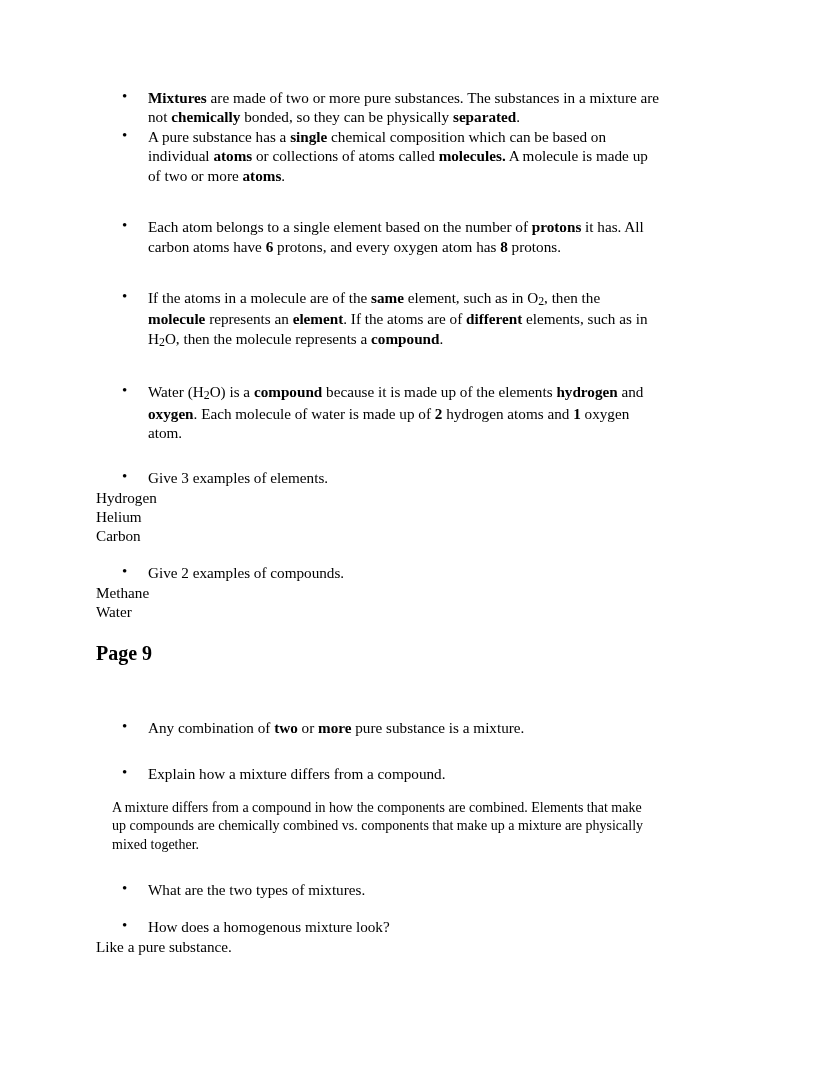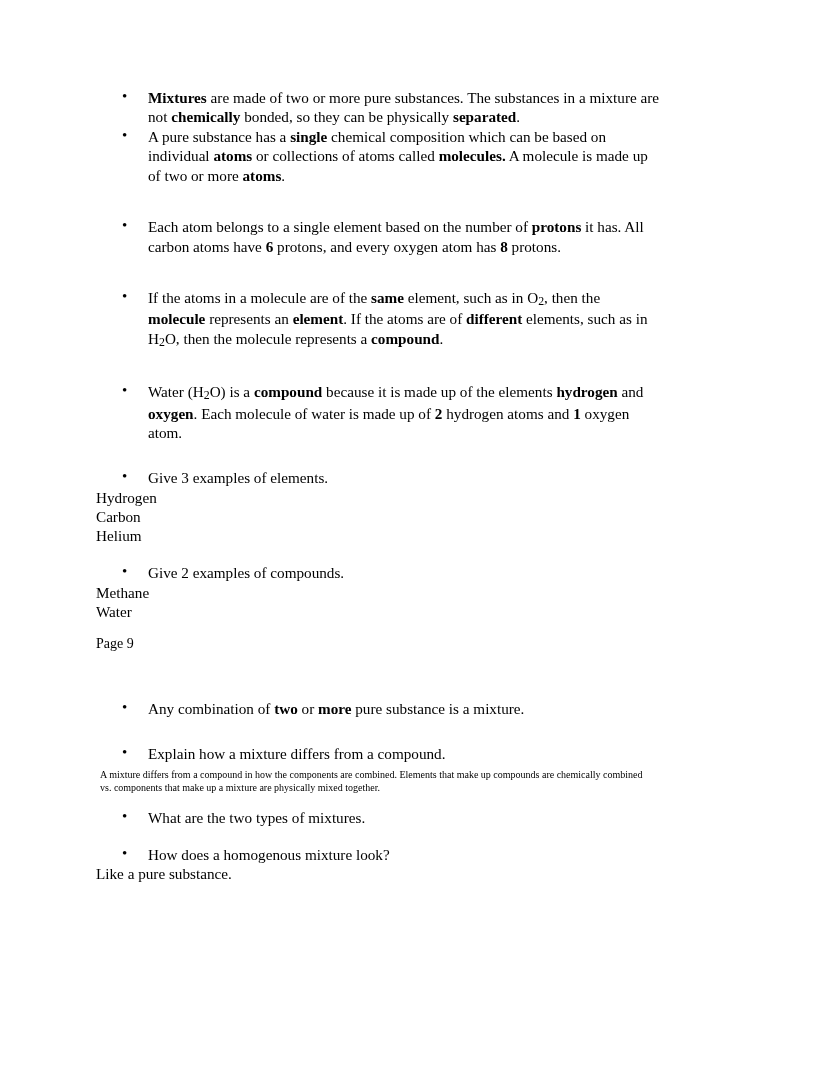--- a/index.html
+++ b/index.html
@@ -52,28 +52,28 @@
     padding: 0;
     font-size: 15.2px;
     line-height: 1.26;
   }
   b, .b { font-weight: bold; }
   .sub {
     font-size: 0.78em;
     vertical-align: -0.18em;
   }
   .pagemark {
-    font-weight: normal;
-    font-size: 14px;
+    font-weight: bold;
+    font-size: 20px;
     line-height: 1.26;
   }
   .para {
-    font-size: 10px;
+    font-size: 14px;
     line-height: 1.30;
-    margin: 4px;
+    margin: 16px;
   }
 </style>
 </head>
 <body>
 
 <div class="page">
   <div class="doc-body">
 
     <ul class="bullets">
       <li class="bullet">
@@ -109,22 +109,22 @@
     </ul>
 
     <div class="blockgap-lg"></div>
 
     <ul class="bullets">
       <li class="bullet">
         <span>Give 3 examples of elements.</span>
       </li>
     </ul>
     <p class="plain">Hydrogen</p>
+    <p class="plain">Helium</p>
     <p class="plain">Carbon</p>
-    <p class="plain">Helium</p>
 
     <div class="blockgap-md"></div>
 
     <ul class="bullets">
       <li class="bullet">
         <span>Give 2 examples of compounds.</span>
       </li>
     </ul>
     <p class="plain">Methane</p>
     <p class="plain">Water</p>

